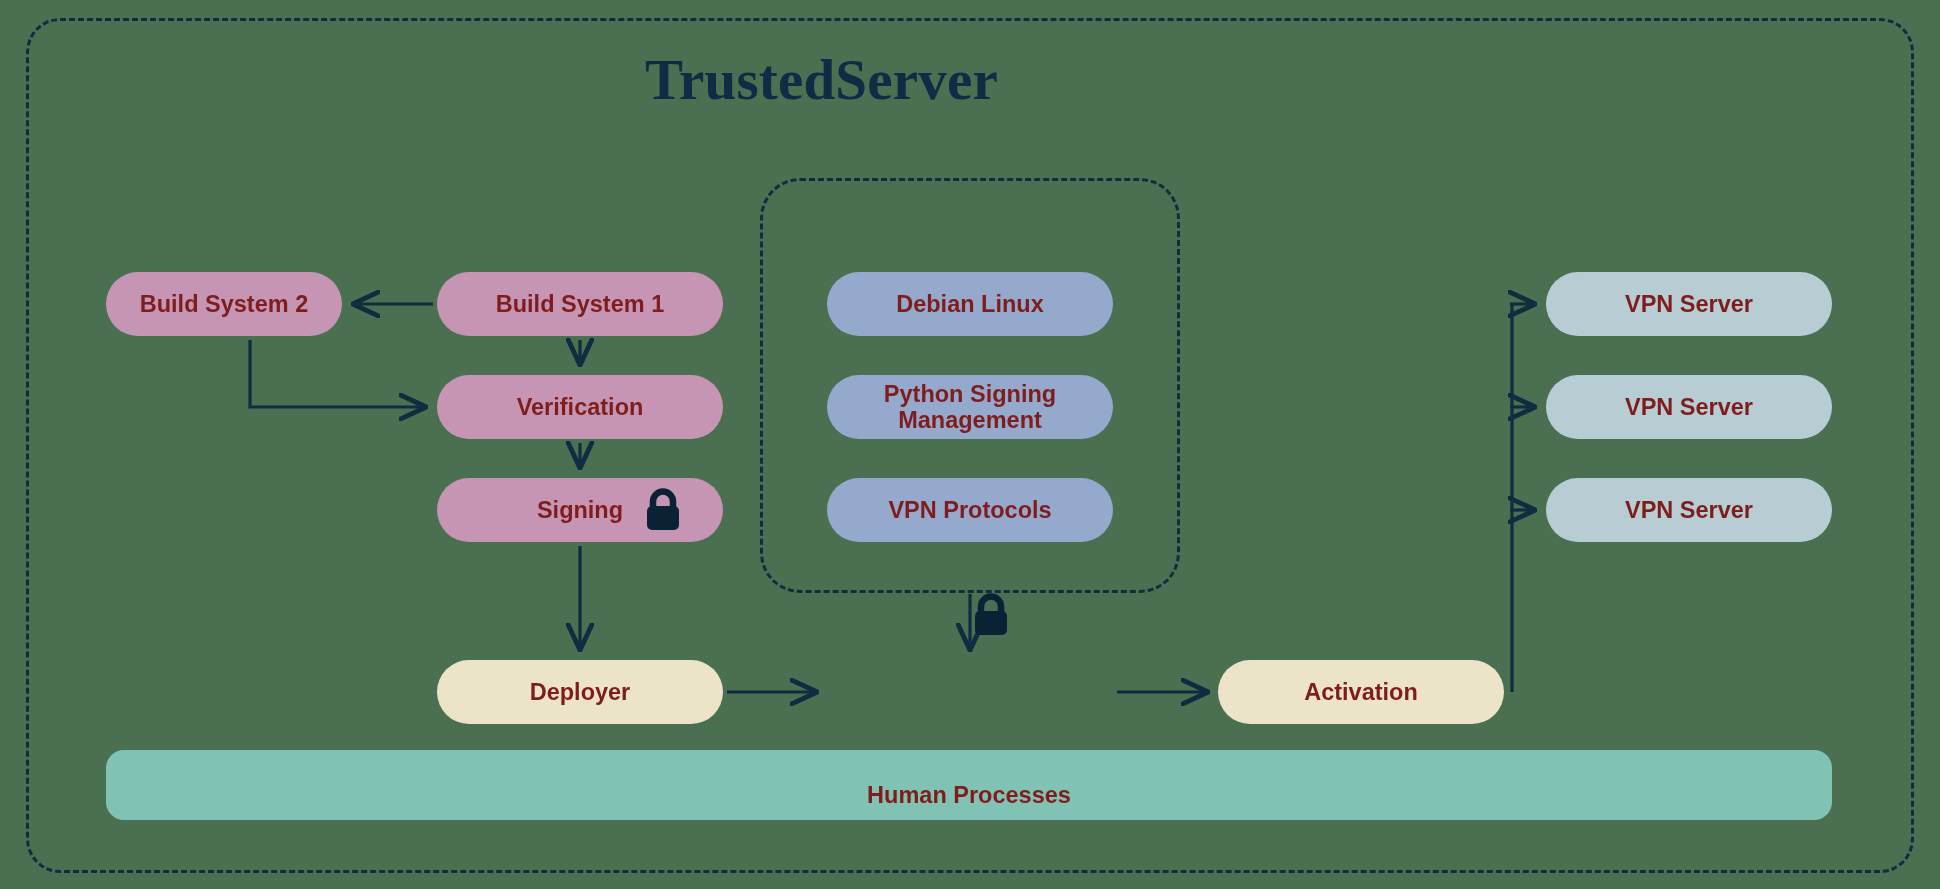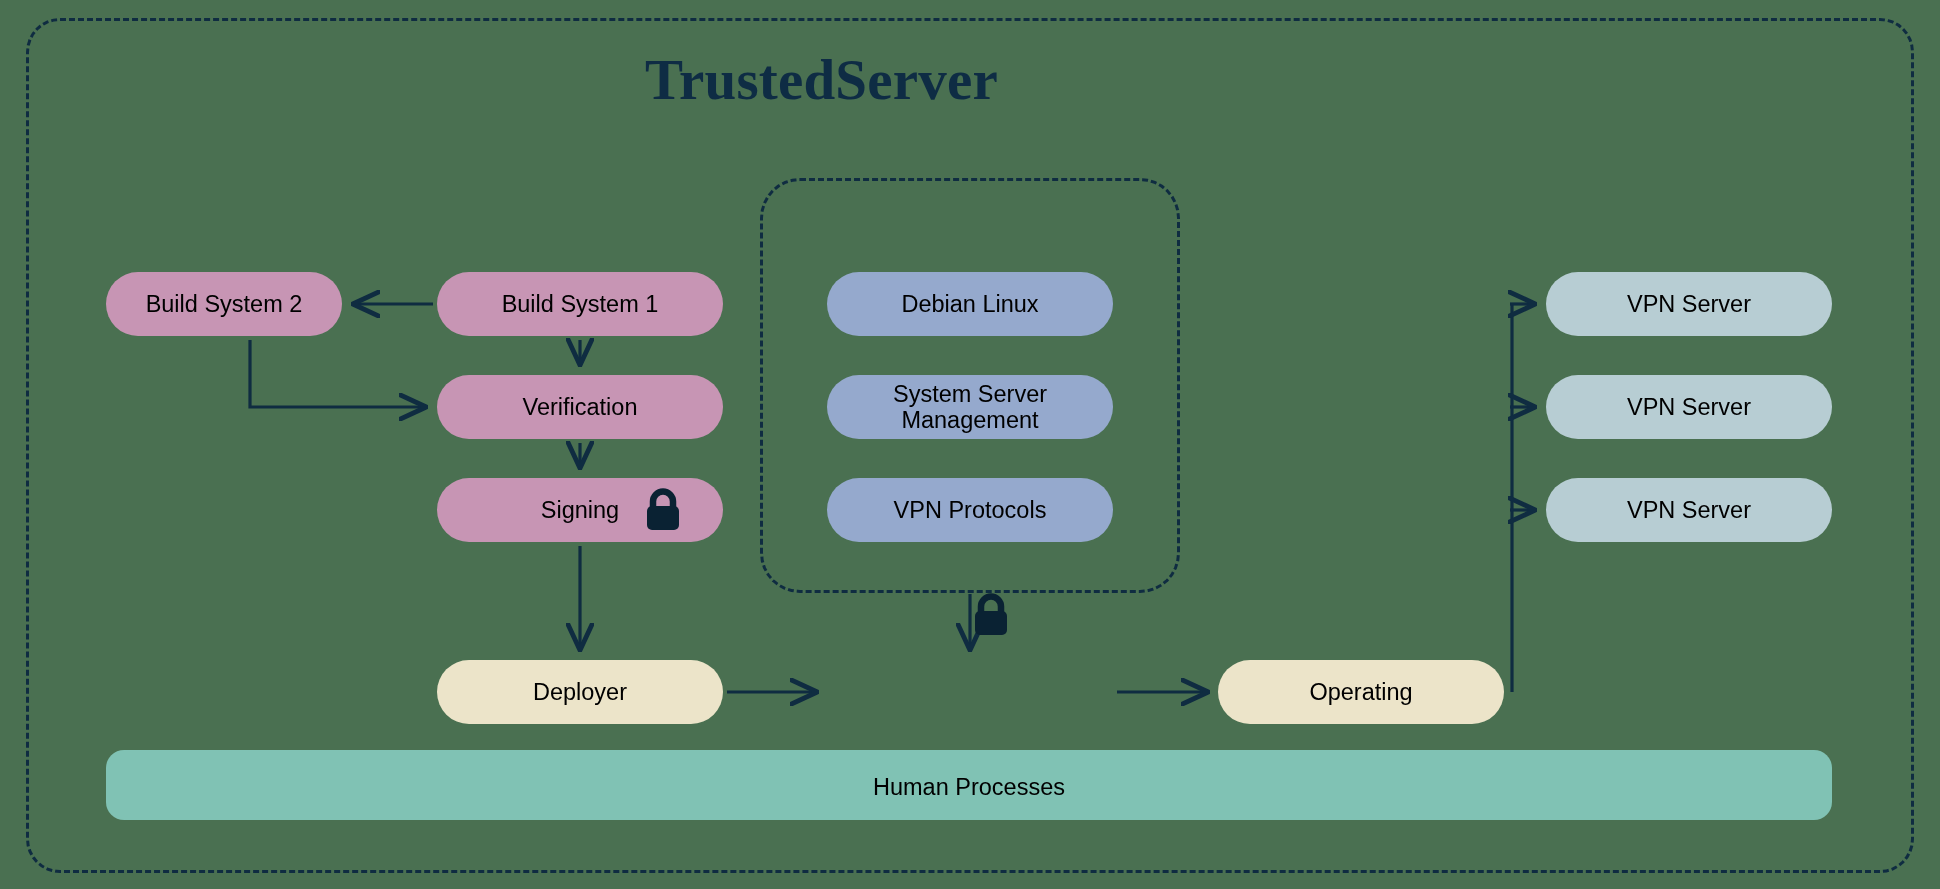--- a/index.html
+++ b/index.html
@@ -40,26 +40,26 @@
     color: #0e2c44;
   }
 
   
   .node {
     position: absolute;
     display: flex;
     align-items: center;
     justify-content: center;
     border-radius: 999px;
-    color: #000000;
+    color: #7f1d1d;
     font-size: 23.5px;
-    font-weight: 400;
+    font-weight: 700;
     line-height: 1.12;
     text-align: center;
-    padding: 20px 14px;
+    padding: 12px 14px;
   }
   .node.two-line { font-size: 23.5px; }
 
   .pink   { background: #c795b4; }
   .blue   { background: #95a9cd; }
   .cream  { background: #ece4c9; }
   .teal   { background: #b7cdd3; }
   .mint   { background: #80c2b4; align-items: flex-end; }
 
   
@@ -181,42 +181,42 @@
     </svg>
   </span>
 
   <div id="os-group"></div>
 
   <div class="node blue" id="node-debian-linux">
     <span>Debian Linux</span>
   </div>
 
   <div class="node blue two-line" id="node-python-server">
-    <span style="white-space:pre-line">System Server
+    <span style="white-space:pre-line">Python Signing
 Management</span>
   </div>
 
   <div class="node cream" id="node-deployer">
     <span>Deployer</span>
   </div>
 
   <div class="node blue" id="node-vpn-protocols">
     <span>VPN Protocols</span>
   </div>
 
 
   <span class="lock-icon" id="lock-bootloader">
     <svg width="42" height="46" viewBox="0 0 42 46" xmlns="http://www.w3.org/2000/svg">
       <path d="M11 20 V14.5 A10 10 0 0 1 31 14.5 V20" fill="none" stroke="#0a2233" stroke-width="6.5" stroke-linecap="round"></path>
       <rect x="5" y="19" width="32" height="24" rx="5" fill="#0a2233"></rect>
     </svg>
   </span>
 
   <div class="node cream" id="node-activation">
-    <span>Operating</span>
+    <span>Activation</span>
   </div>
 
 
   <div class="node teal" id="node-vpn-server-1">
     <span>VPN Server</span>
   </div>
 
   <div class="node teal" id="node-vpn-server-2">
     <span>VPN Server</span>
   </div>

